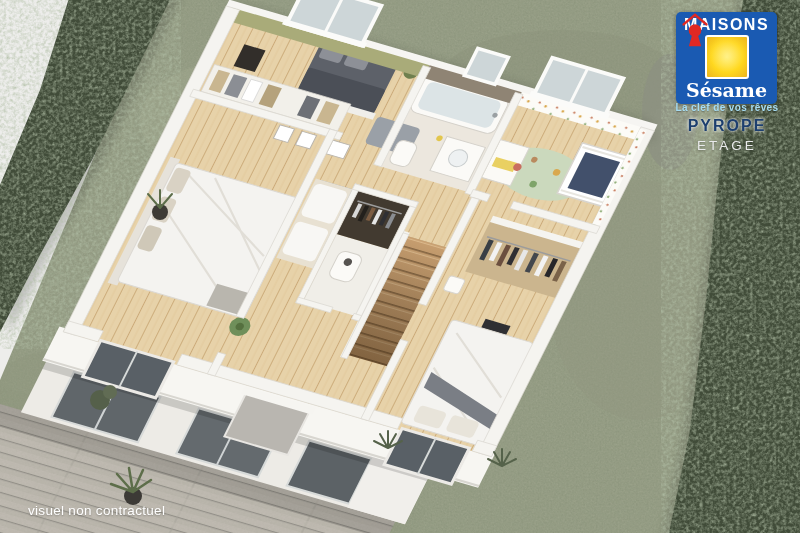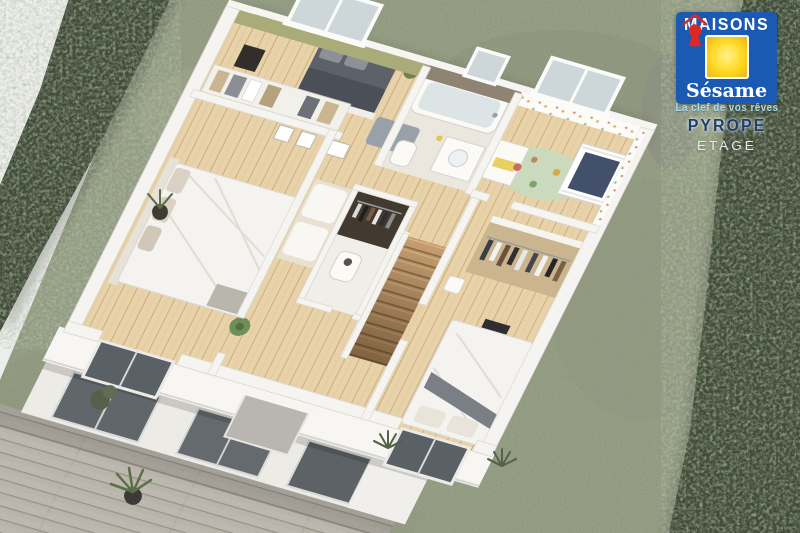--- a/index.html
+++ b/index.html
@@ -341,14 +341,15 @@
       <path d="M8 13 L20 3 L32 13" fill="none" style="stroke:var(--logo-red,#e02823)" stroke-width="2.6" stroke-linecap="round"></path>
       <circle cx="20" cy="19.5" r="6.6" style="fill:var(--logo-red,#e02823)"></circle>
       <path d="M17 24 L23 24 L26.5 36 L13.5 36 Z" style="fill:var(--logo-red,#e02823)"></path>
     </svg>
   </div>
   <div class="logo-bottom">Sésame</div>
 </div>
 <div class="tagline">La clef de vos rêves</div>
 <div class="model-name">PYROPE</div>
 <div class="level-name">ETAGE</div>
+<div class="disclaimer">visuel non contractuel</div>
 
 </div>
 
 </body></html>

